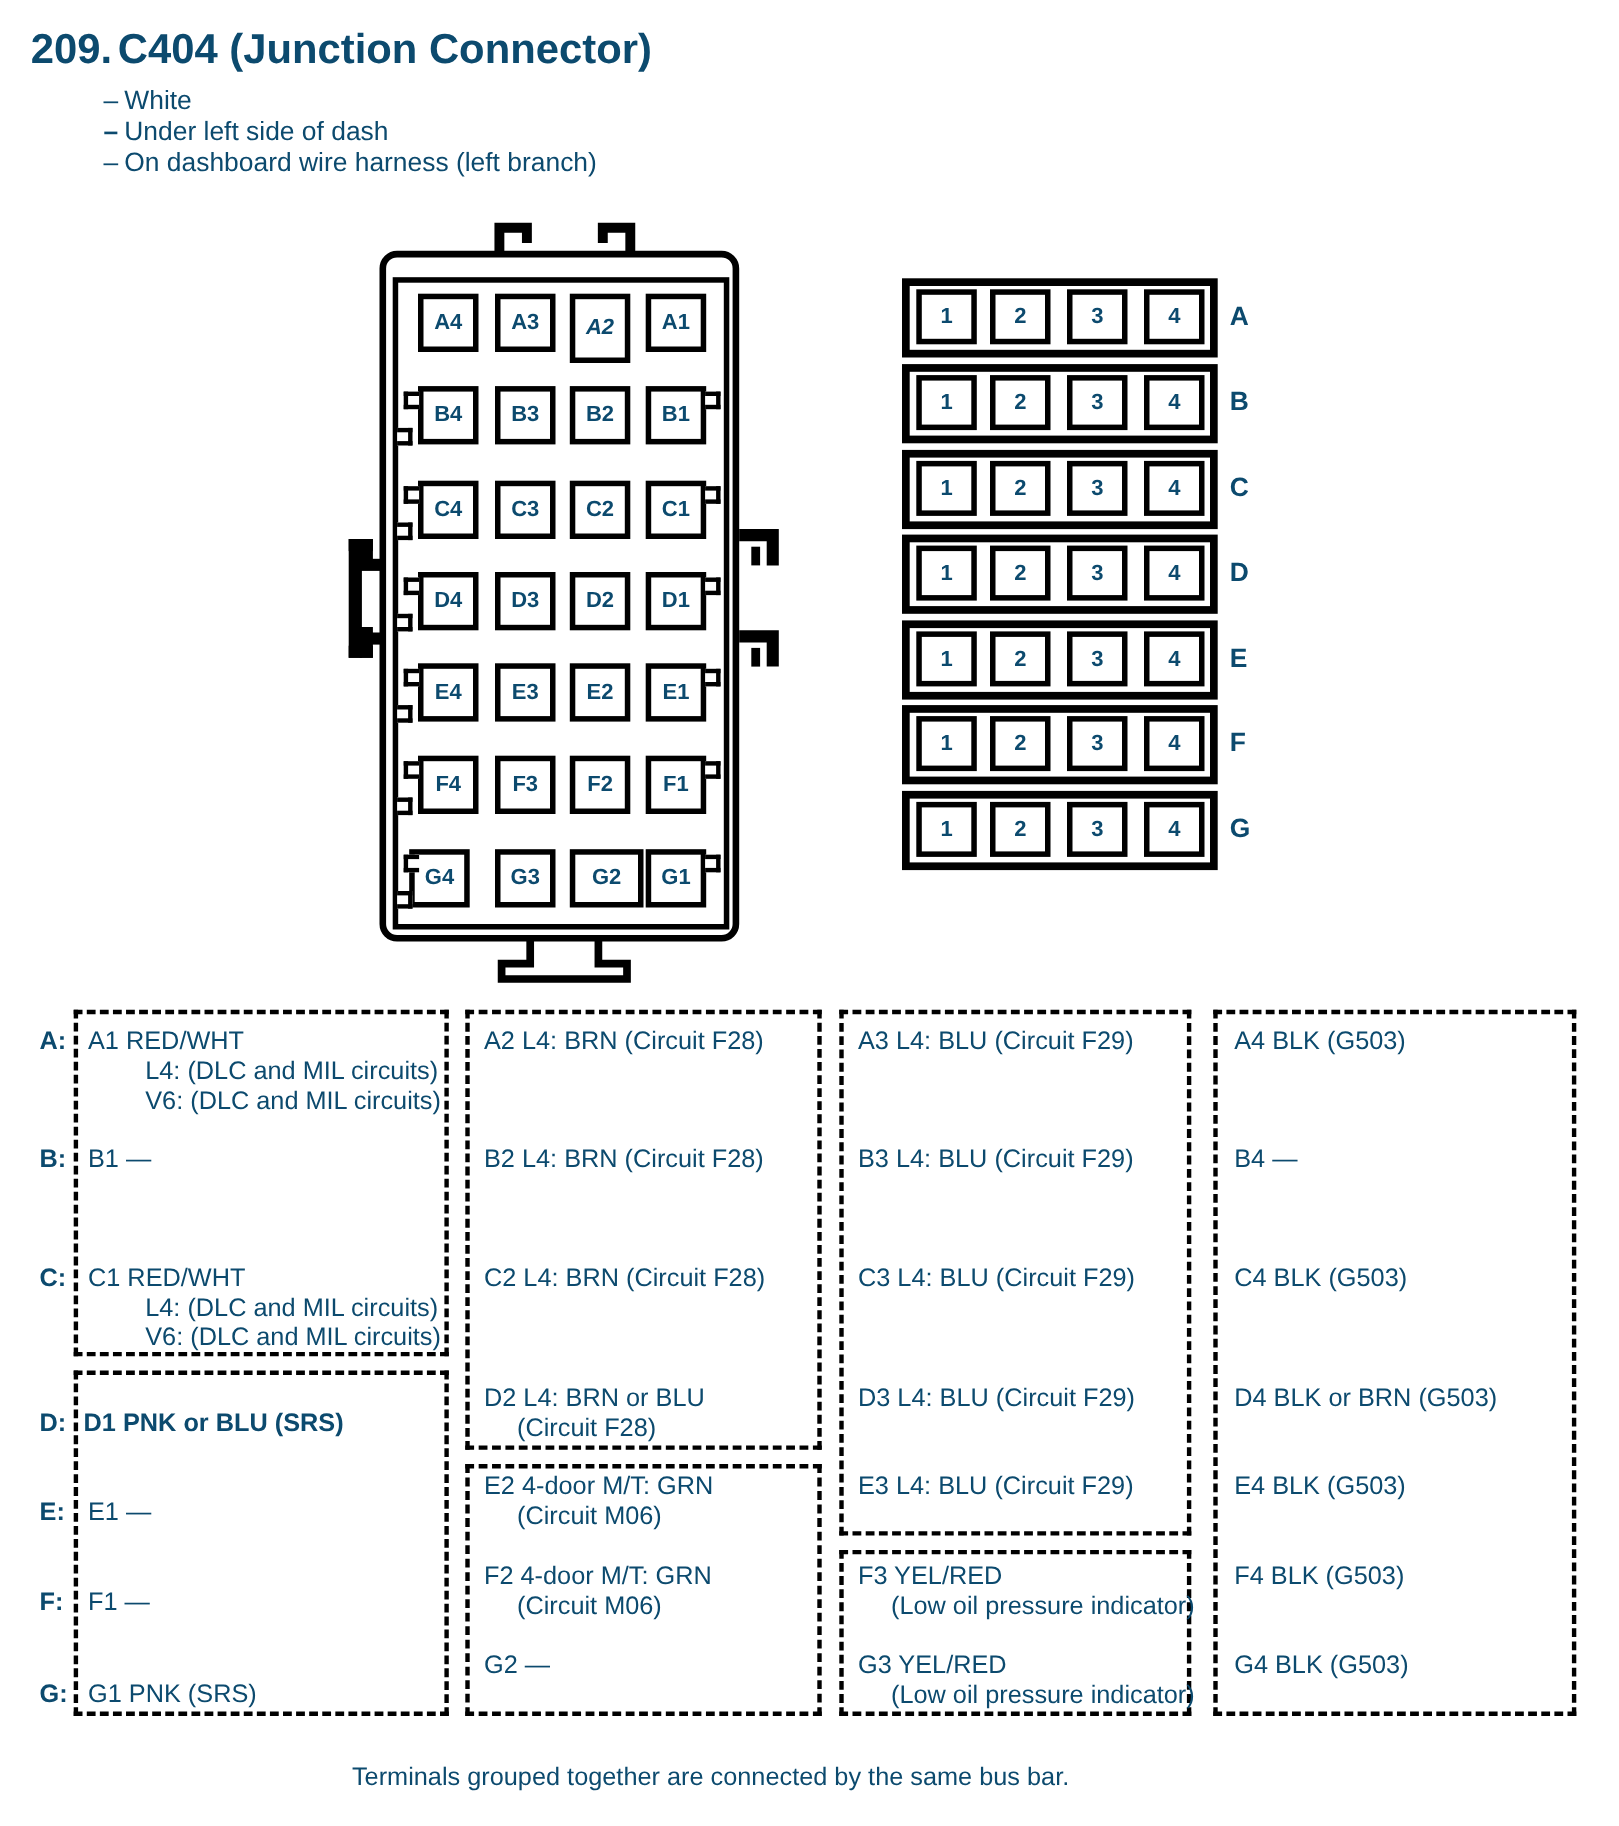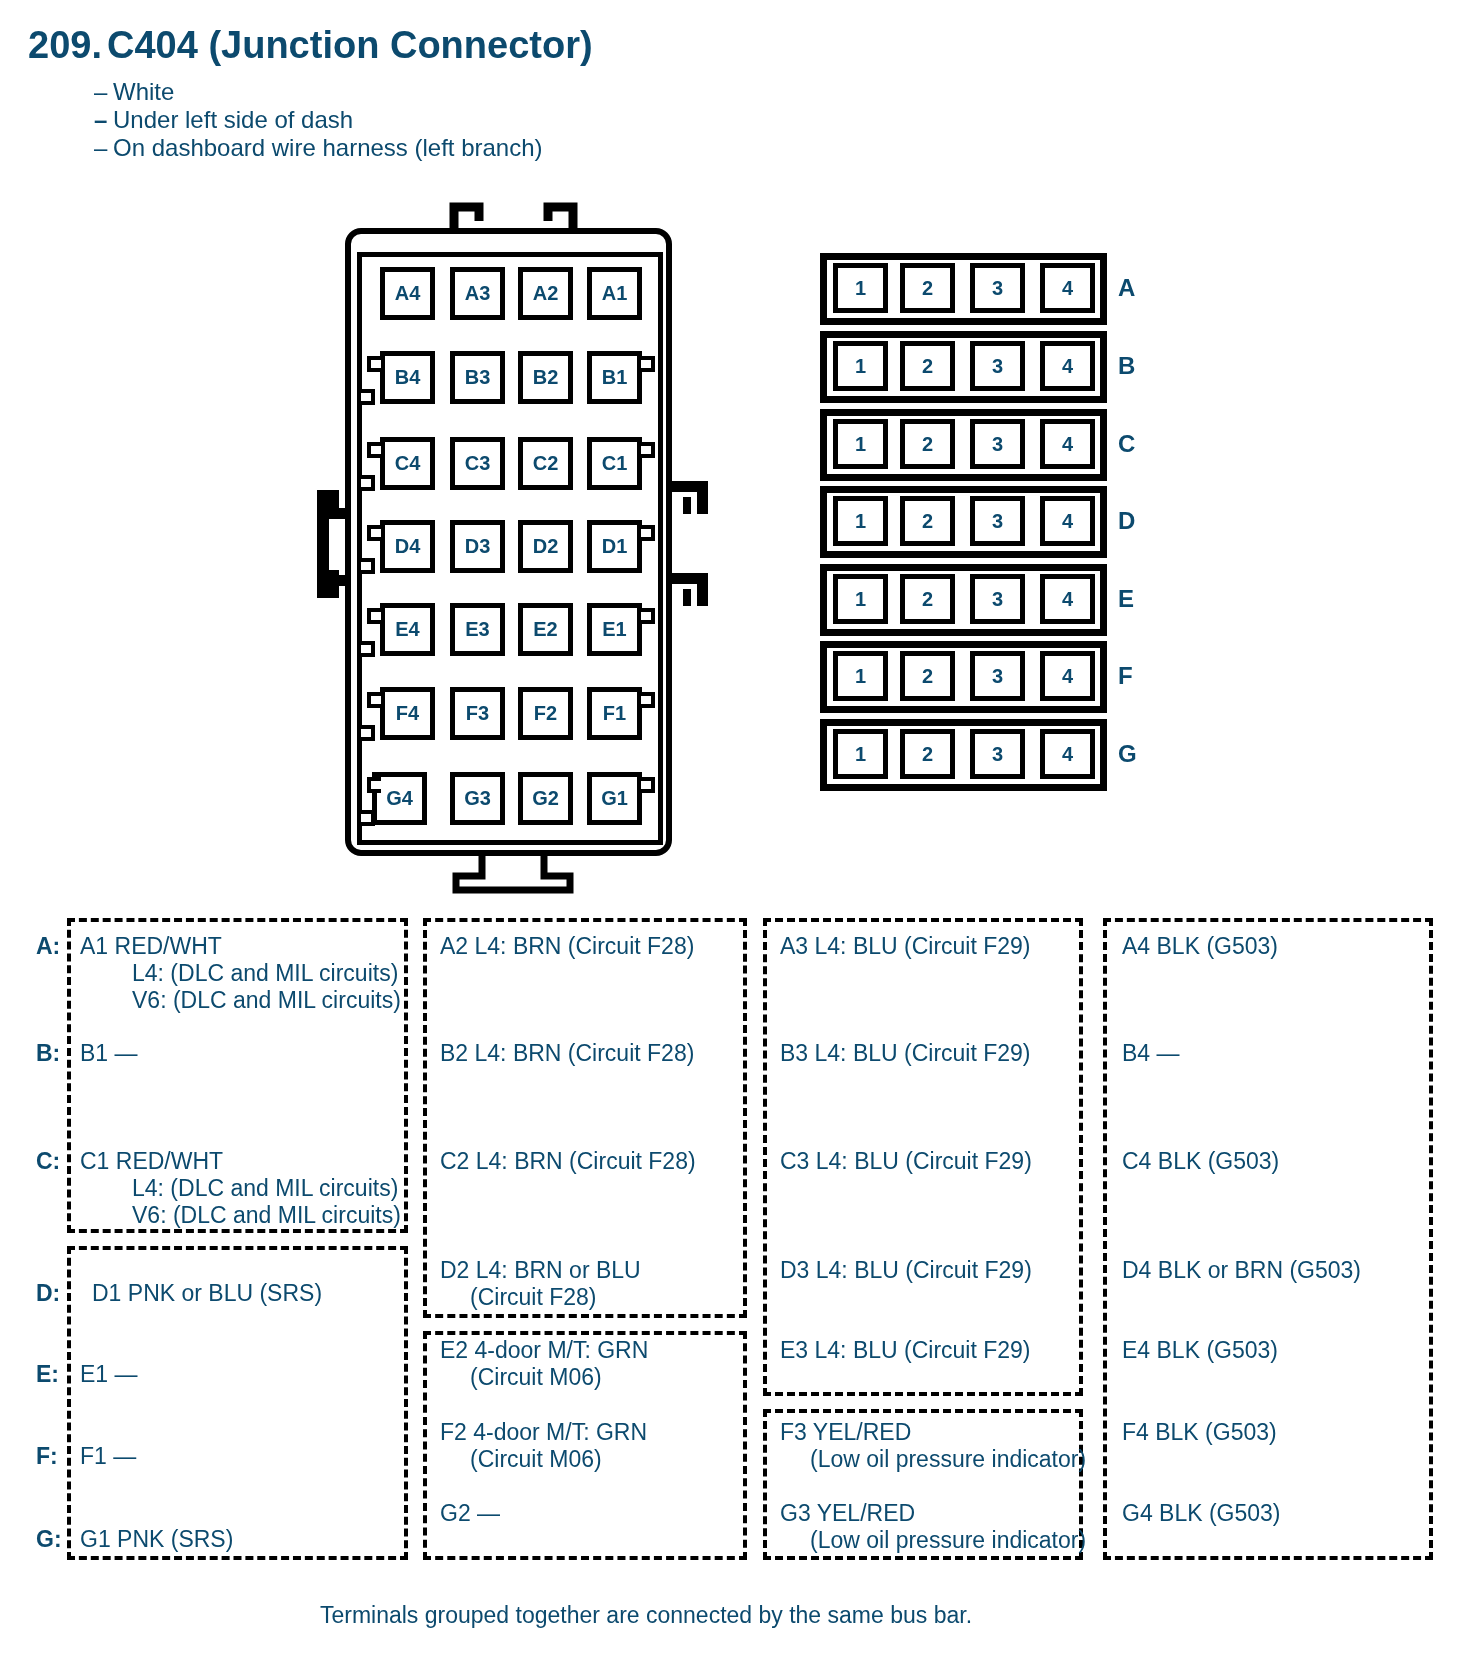--- a/index.html
+++ b/index.html
@@ -71,21 +71,21 @@
       <rect x="683" y="589" width="8" height="17"></rect>
     </g>
   </svg>
 
   <div class="conn-outer"></div>
   <div class="conn-inner"></div>
 
   <div id="footnote">Terminals grouped together are connected by the same bus bar.</div>
 <div class="cellbox" style="left: 380px; top: 267px; width: 55px; height: 53px;">A4</div>
     <div class="cellbox" style="left: 450px; top: 267px; width: 55px; height: 53px;">A3</div>
-    <div class="cellbox" style="left: 518px; top: 267px; width: 55px; height: 53px;">A2</div>
+    <div class="cellbox" style="left: 518px; top: 267px; width: 55px; height: 63px; font-style: italic;">A2</div>
     <div class="cellbox" style="left: 587px; top: 267px; width: 55px; height: 53px;">A1</div>
     <div class="cellbox" style="left: 380px; top: 351px; width: 55px; height: 53px;">B4</div>
     <div class="cellbox" style="left: 450px; top: 351px; width: 55px; height: 53px;">B3</div>
     <div class="cellbox" style="left: 518px; top: 351px; width: 55px; height: 53px;">B2</div>
     <div class="cellbox" style="left: 587px; top: 351px; width: 55px; height: 53px;">B1</div>
     <div class="notch" style="left: 367px; top: 356px; border-right: none;"></div>
     <div class="notch" style="left: 641px; top: 356px; border-left: none;"></div>
     <div class="notch" style="left: 361px; top: 389px; border-left: none;"></div>
     <div class="cellbox" style="left: 380px; top: 437px; width: 55px; height: 53px;">C4</div>
     <div class="cellbox" style="left: 450px; top: 437px; width: 55px; height: 53px;">C3</div>
@@ -110,21 +110,21 @@
     <div class="notch" style="left: 361px; top: 641px; border-left: none;"></div>
     <div class="cellbox" style="left: 380px; top: 687px; width: 55px; height: 53px;">F4</div>
     <div class="cellbox" style="left: 450px; top: 687px; width: 55px; height: 53px;">F3</div>
     <div class="cellbox" style="left: 518px; top: 687px; width: 55px; height: 53px;">F2</div>
     <div class="cellbox" style="left: 587px; top: 687px; width: 55px; height: 53px;">F1</div>
     <div class="notch" style="left: 367px; top: 692px; border-right: none;"></div>
     <div class="notch" style="left: 641px; top: 692px; border-left: none;"></div>
     <div class="notch" style="left: 361px; top: 725px; border-left: none;"></div>
     <div class="cellbox" style="left: 372px; top: 772px; width: 55px; height: 53px;">G4</div>
     <div class="cellbox" style="left: 450px; top: 772px; width: 55px; height: 53px;">G3</div>
-    <div class="cellbox" style="left: 518px; top: 772px; width: 55px; height: 53px;">G2</div>
+    <div class="cellbox" style="left: 518px; top: 772px; width: 67px; height: 53px;">G2</div>
     <div class="cellbox" style="left: 587px; top: 772px; width: 55px; height: 53px;">G1</div>
     <div class="notch" style="left: 367px; top: 777px; border-right: none;"></div>
     <div class="notch" style="left: 641px; top: 777px; border-left: none;"></div>
     <div class="notch" style="left: 361px; top: 810px; border-left: none;"></div>
     <div class="bus-row" style="top: 253px;"></div>
     <div class="cellbox" style="left: 833px; top: 263px; width: 55px; height: 50px;">1</div>
     <div class="cellbox" style="left: 900px; top: 263px; width: 55px; height: 50px;">2</div>
     <div class="cellbox" style="left: 970px; top: 263px; width: 55px; height: 50px;">3</div>
     <div class="cellbox" style="left: 1040px; top: 263px; width: 55px; height: 50px;">4</div>
     <div class="bus-letter" style="top: 274px;">A</div>
@@ -211,21 +211,21 @@
     </div>
     <div class="pin-cell" style="left: 440px; top: 1148px;">
       <div class="pin-line">C2 L4: BRN (Circuit F28)</div>
     </div>
     <div class="pin-cell" style="left: 780px; top: 1148px;">
       <div class="pin-line">C3 L4: BLU (Circuit F29)</div>
     </div>
     <div class="pin-cell" style="left: 1122px; top: 1148px;">
       <div class="pin-line">C4 BLK (G503)</div>
     </div>
-    <div class="pin-cell" style="left: 92px; top: 1280px;">
+    <div class="pin-cell" style="left: 76px; top: 1280px; font-weight: bold;">
       <div class="pin-line">D1 PNK or BLU (SRS)</div>
     </div>
     <div class="pin-cell" style="left: 440px; top: 1257px;">
       <div class="pin-line">D2 L4: BRN or BLU</div>
       <div class="pin-line" style="padding-left: 30px;">(Circuit F28)</div>
     </div>
     <div class="pin-cell" style="left: 780px; top: 1257px;">
       <div class="pin-line">D3 L4: BLU (Circuit F29)</div>
     </div>
     <div class="pin-cell" style="left: 1122px; top: 1257px;">

